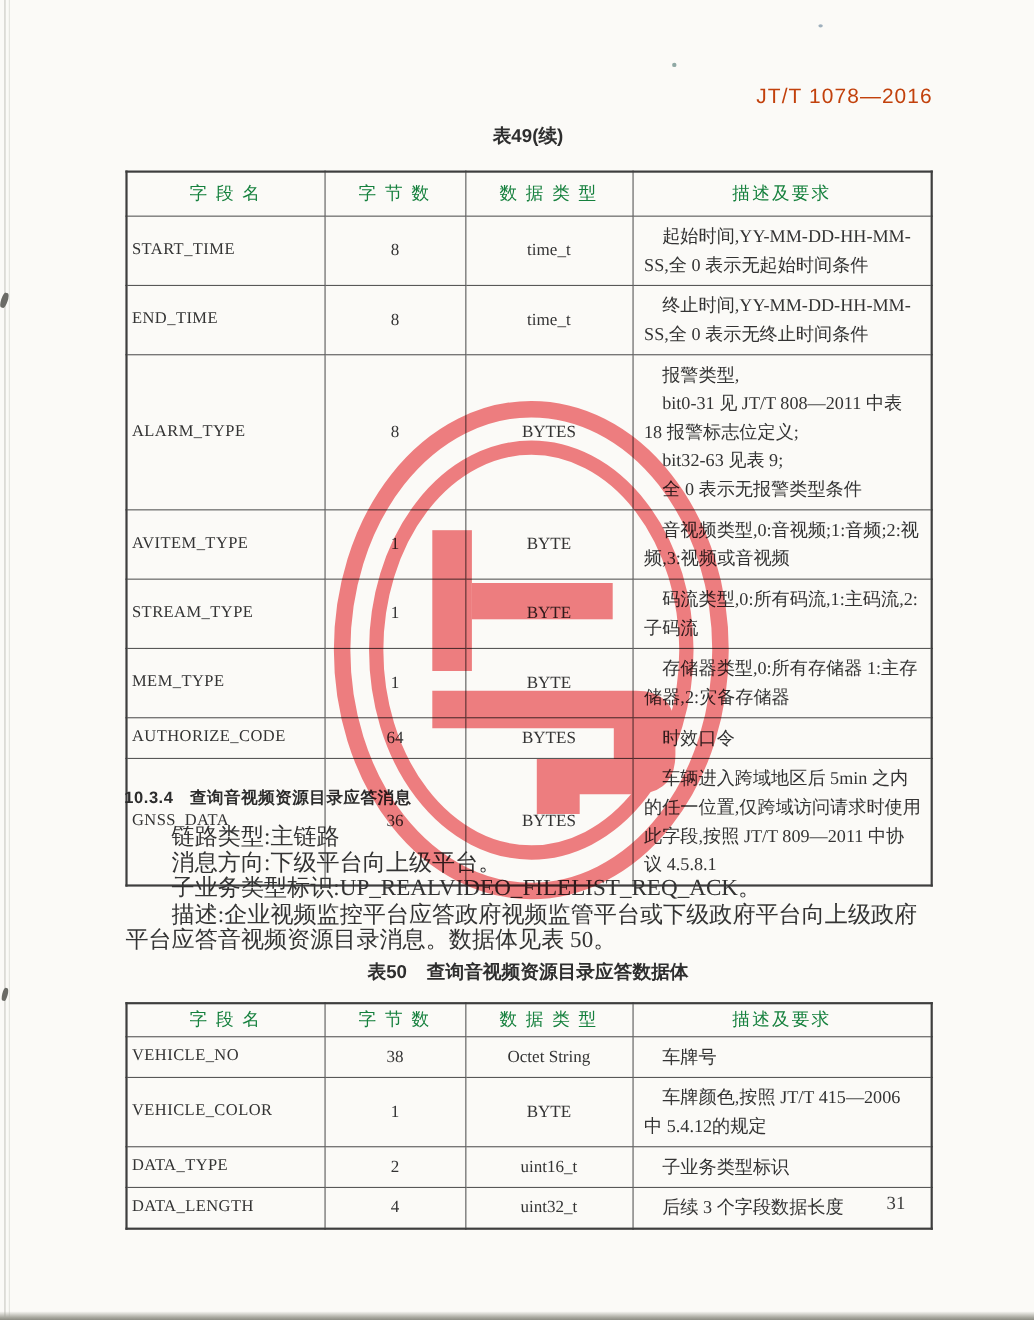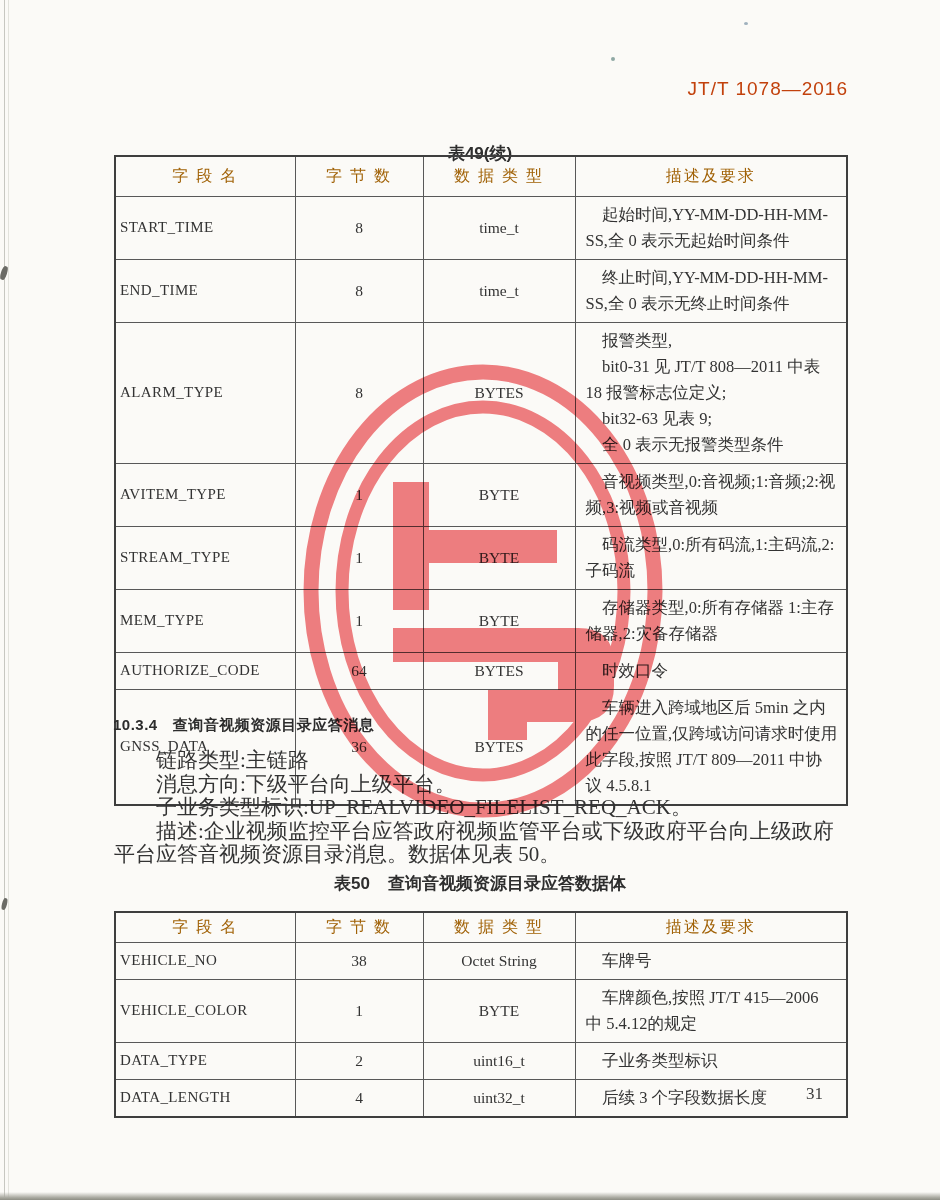--- a/index.html
+++ b/index.html
@@ -28,21 +28,21 @@
     font-size:19px;letter-spacing:1px;color:#c2410c;
   }
   .page-number{position:absolute;top:1084px;left:806px;font-size:17px;color:#3c3c3c;}
 
   
   .tbl-caption{
     position:absolute;left:114px;width:732px;text-align:center;
     font-family:"Liberation Sans","DejaVu Sans",sans-serif;
     font-weight:bold;font-size:17px;color:#2e2e2e;
   }
-  .caption-49{top:142px;}
+  .caption-49{top:112px;}
   .caption-50{top:872px;}
   .caption-50 .cap-title{margin-left:18px;}
   .section-heading{
     position:absolute;left:113px;top:716px;
     font-family:"Liberation Sans","DejaVu Sans",sans-serif;
     font-weight:bold;font-size:15px;color:#2c2c2c;letter-spacing:.5px;
   }
   .section-heading .sec-title{margin-left:15px;}
 
   
@@ -56,21 +56,21 @@
   table.spec{
     position:absolute;left:114px;width:732px;
     border-collapse:collapse;table-layout:fixed;
     font-size:16px;color:#333;
   }
   table.spec,table.spec th,table.spec td{border:1px solid #585858;}
   table.spec{border:2px solid #3e3e3e;}
   #t49{top:155px;}
   #t50{top:911px;}
   th.hdr{
-    font-weight:normal;font-size:16px;letter-spacing:2px;color:#a16207;
+    font-weight:normal;font-size:16px;letter-spacing:2px;color:#15803d;
     text-align:center;padding:2px 0;
   }
   td.c-field{padding-left:4px;font-size:15px;letter-spacing:.4px;text-align:left;}
   td.c-bytes,td.c-type{text-align:center;font-size:15.5px;}
   td.c-desc{padding:5px 8px 5px 10px;font-size:16.5px;line-height:26px;text-align:left;}
   td.c-desc .dline{text-indent:1em;}
   
   #t49 thead tr{height:40px;}
   #t49 tbody tr:nth-child(1){height:48px;}
   #t49 tbody tr:nth-child(2){height:51px;}

